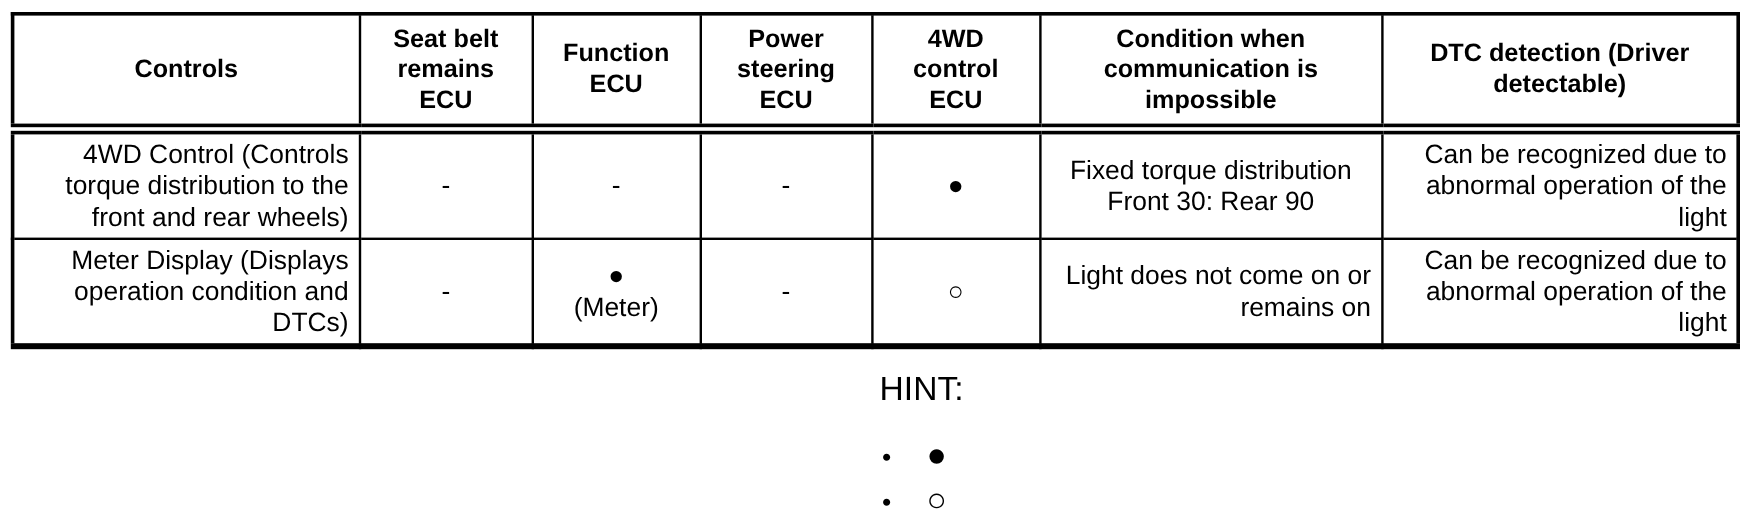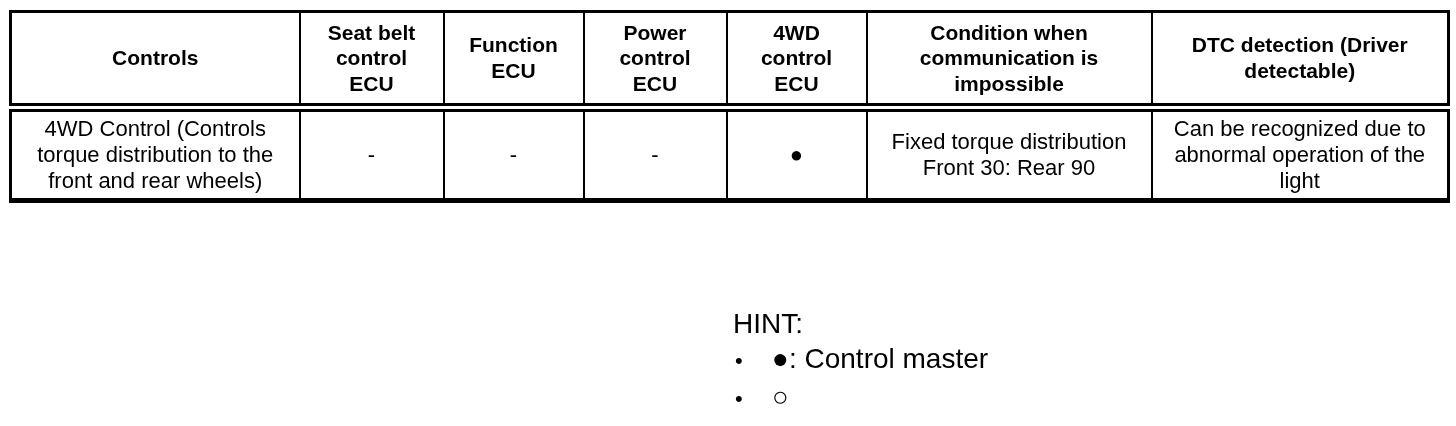--- a/index.html
+++ b/index.html
@@ -40,33 +40,33 @@
     height: 90px;
     padding: 0 4px;
     border-bottom: 9px double #000;
   }
   .doc-table tbody td {
     font-size: 22px;
     line-height: 1.18;
     height: 86px;
     padding: 0 8px;
   }
-  .cell-left   { text-align: center; }
+  .cell-left   { text-align: right; }
   .cell-center { text-align: center; }
   .sym { font-size: 22px; }
 
   .hint {
     position: absolute;
     left: 733px;
     top: 308px;
     font-size: 28px;
   }
   .hint-title {
     line-height: 32px;
-    margin-bottom: 0;
+    margin-bottom: 20px;
   }
   .hint-item {
     display: flex;
     align-items: baseline;
     line-height: 38px;
     height: 38px;
   }
   .hint-bullet {
     width: 37px;
     flex: 0 0 37px;
@@ -88,26 +88,26 @@
       <col style="width:140px">
       <col style="width:143px">
       <col style="width:140px">
       <col style="width:285px">
       <col style="width:297px">
     </colgroup>
     <thead>
       <tr>
         <th>Controls</th>
         <th>Seat belt
-control
+remains
 ECU</th>
         <th>Function
 ECU</th>
         <th>Power
-control
+steering
 ECU</th>
         <th>4WD
 control
 ECU</th>
         <th>Condition when
 communication is
 impossible</th>
         <th>DTC detection (Driver
 detectable)</th>
       </tr>
@@ -120,29 +120,43 @@
         <td class="cell-center">-</td>
         <td class="cell-center">-</td>
         <td class="cell-center">-</td>
         <td class="cell-center sym">●</td>
         <td class="cell-center">Fixed torque distribution
 Front 30: Rear 90</td>
         <td class="cell-left">Can be recognized due to
 abnormal operation of the
 light</td>
       </tr>
+      <tr>
+        <td class="cell-left">Meter Display (Displays
+operation condition and
+DTCs)</td>
+        <td class="cell-center">-</td>
+        <td class="cell-center">●
+(Meter)</td>
+        <td class="cell-center">-</td>
+        <td class="cell-center sym">○</td>
+        <td class="cell-left">Light does not come on or
+remains on</td>
+        <td class="cell-left">Can be recognized due to
+abnormal operation of the
+light</td>
+      </tr>
     </tbody>
   </table>
 
   <div class="hint">
     <div class="hint-title">HINT:</div>
     <div class="hint-item">
       <span class="hint-bullet">•</span>
       <span class="hint-symbol">●</span>
-      <span class="hint-label">: Control master</span>
     </div>
     <div class="hint-item">
       <span class="hint-bullet">•</span>
       <span class="hint-symbol">○</span>
     </div>
   </div>
 
 </div>
 
 </body></html>

